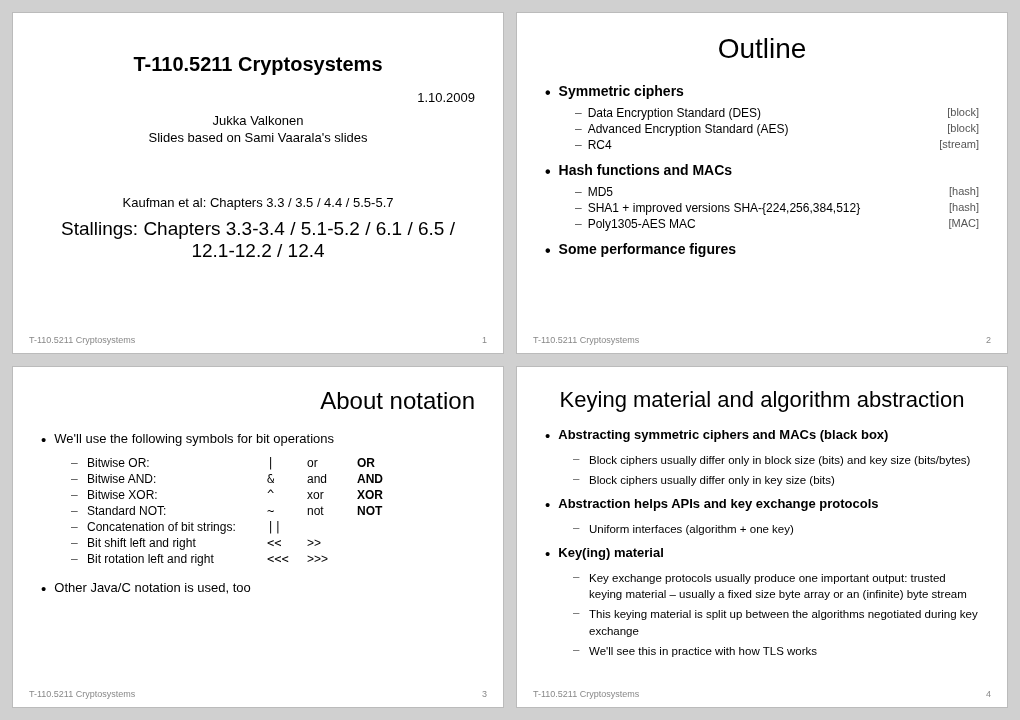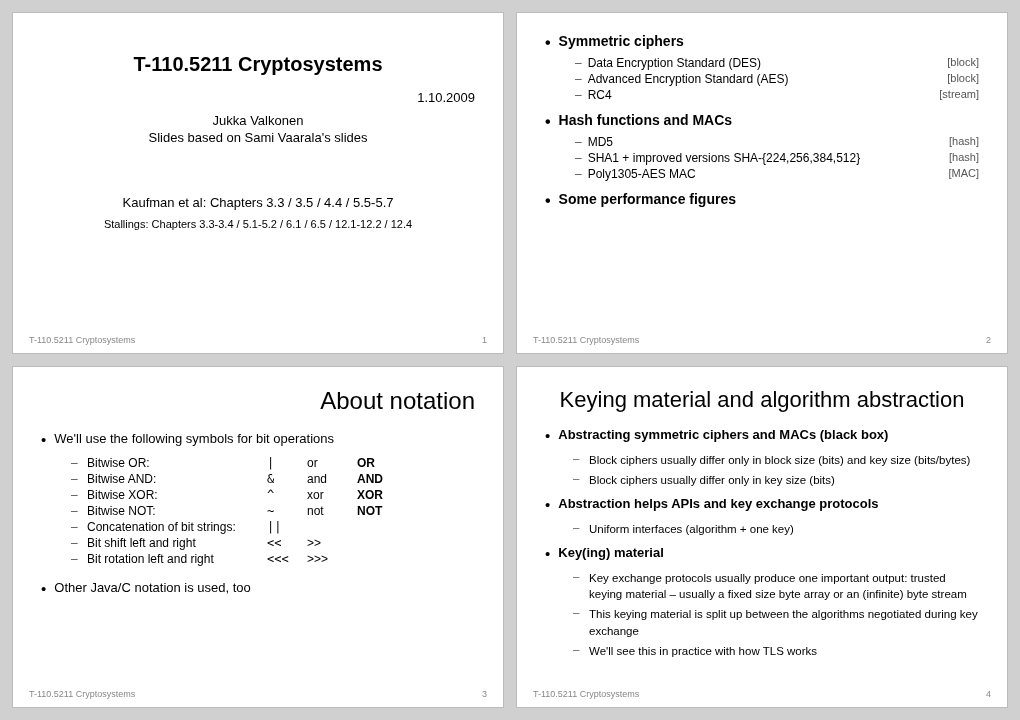--- a/index.html
+++ b/index.html
@@ -65,21 +65,21 @@
       margin-bottom: 18px;
     }
     .slide1-ref {
       text-align: center;
       font-size: 13px;
       margin-bottom: 8px;
       margin-top: 32px;
     }
     .slide1-stallings {
       text-align: center;
-      font-size: 11px;
+      font-size: 19px;
     }
 
     
     .slide2-title {
       font-size: 28px;
       text-align: center;
       margin-bottom: 18px;
       font-weight: normal;
     }
     .outline-section {
@@ -215,20 +215,21 @@
   <div class="slide1-slides">Slides based on Sami Vaarala's slides</div>
   <div class="slide1-ref">Kaufman et al:  Chapters 3.3  /  3.5  /  4.4  /  5.5-5.7</div>
   <div class="slide1-stallings">Stallings:  Chapters 3.3-3.4  /  5.1-5.2  /  6.1  /  6.5  /  12.1-12.2  /  12.4</div>
   <div class="slide-footer">
     <span>T-110.5211 Cryptosystems</span>
     <span>1</span>
   </div>
 </div>
 
 <div class="slide">
+  <div class="slide2-title">Outline</div>
   <div id="slide2-content">
 
   <div class="outline-section">
         <div class="outline-bullet">
           <span class="bullet-dot">•</span>
           <span>Symmetric ciphers</span>
         </div>
         <div class="outline-sub">
           <div class="outline-sub-left">
             <span class="dash">–</span>
@@ -315,21 +316,21 @@
         </div>
         <div class="notation-row">
           <span class="nr-dash">–</span>
           <span class="nr-name">Bitwise XOR:</span>
           <span class="nr-sym">^</span>
           <span class="nr-word">xor</span>
           <span class="nr-caps">XOR</span>
         </div>
         <div class="notation-row">
           <span class="nr-dash">–</span>
-          <span class="nr-name">Bitwise NOT:</span>
+          <span class="nr-name">Standard NOT:</span>
           <span class="nr-sym">~</span>
           <span class="nr-word">not</span>
           <span class="nr-caps">NOT</span>
         </div>
         <div class="notation-row">
           <span class="nr-dash">–</span>
           <span class="nr-name">Concatenation of bit strings:</span>
           <span class="nr-sym">||</span>
           <span class="nr-word"></span>
           <span class="nr-caps"></span>

